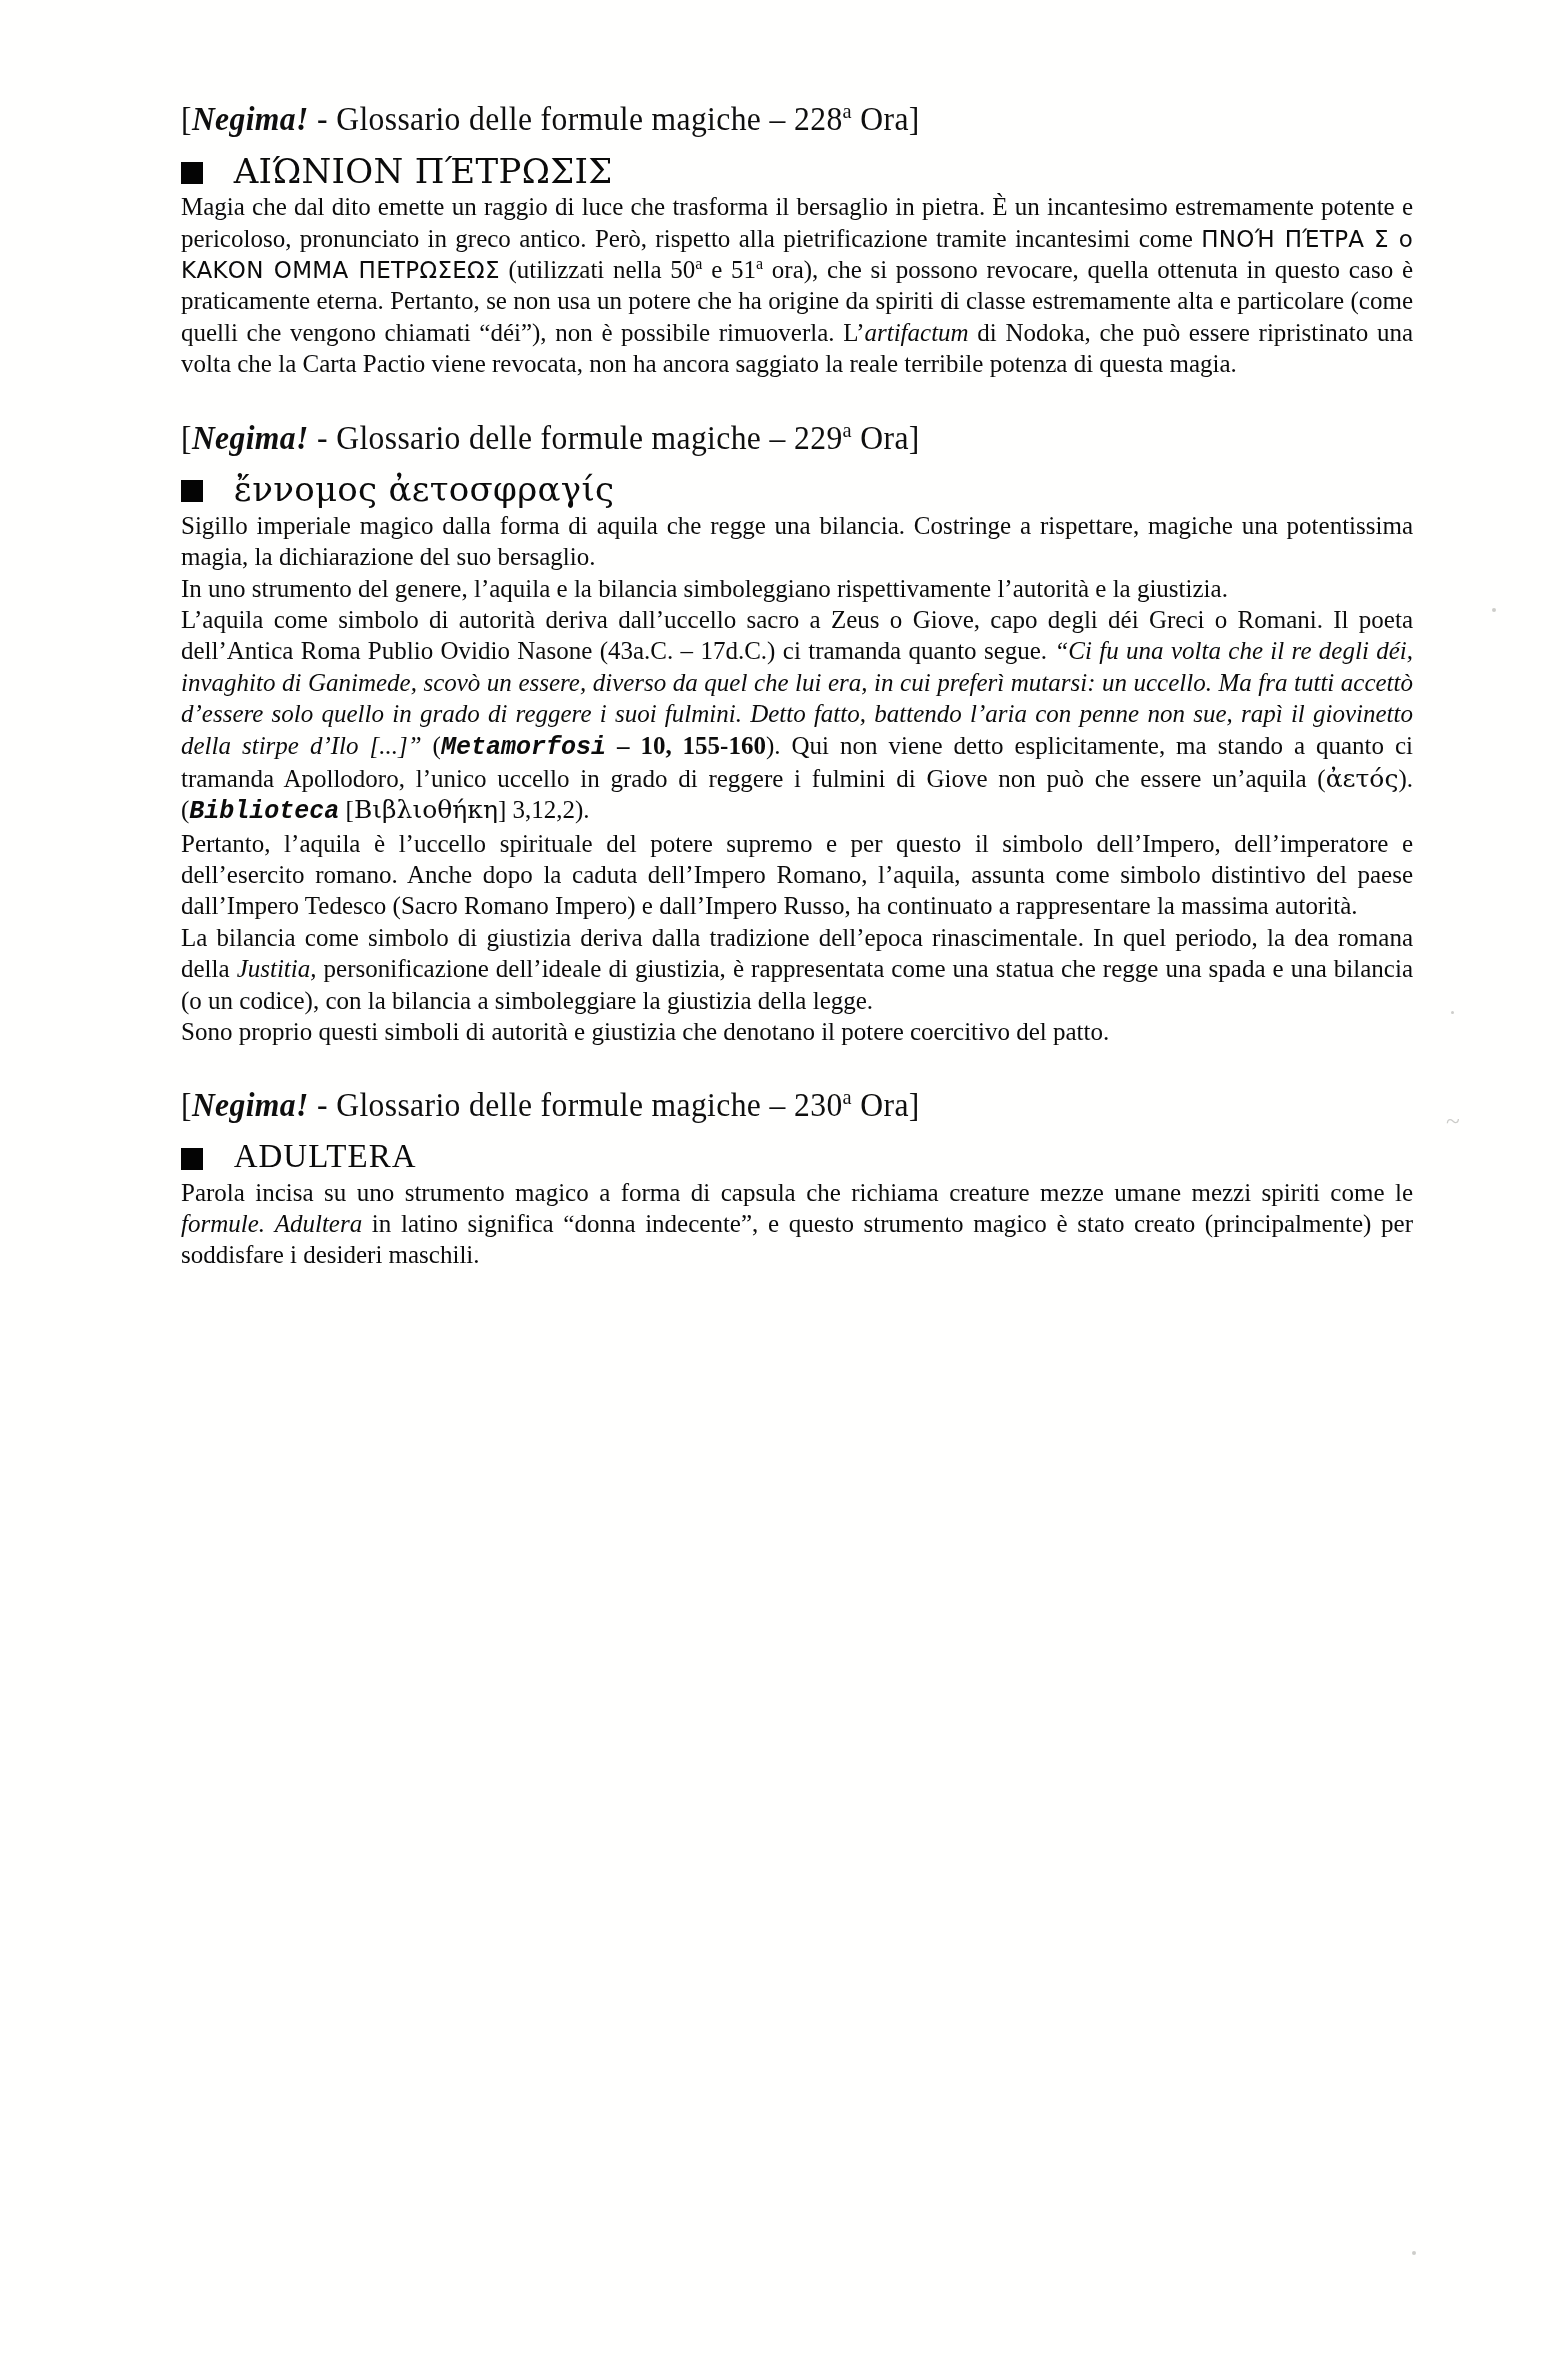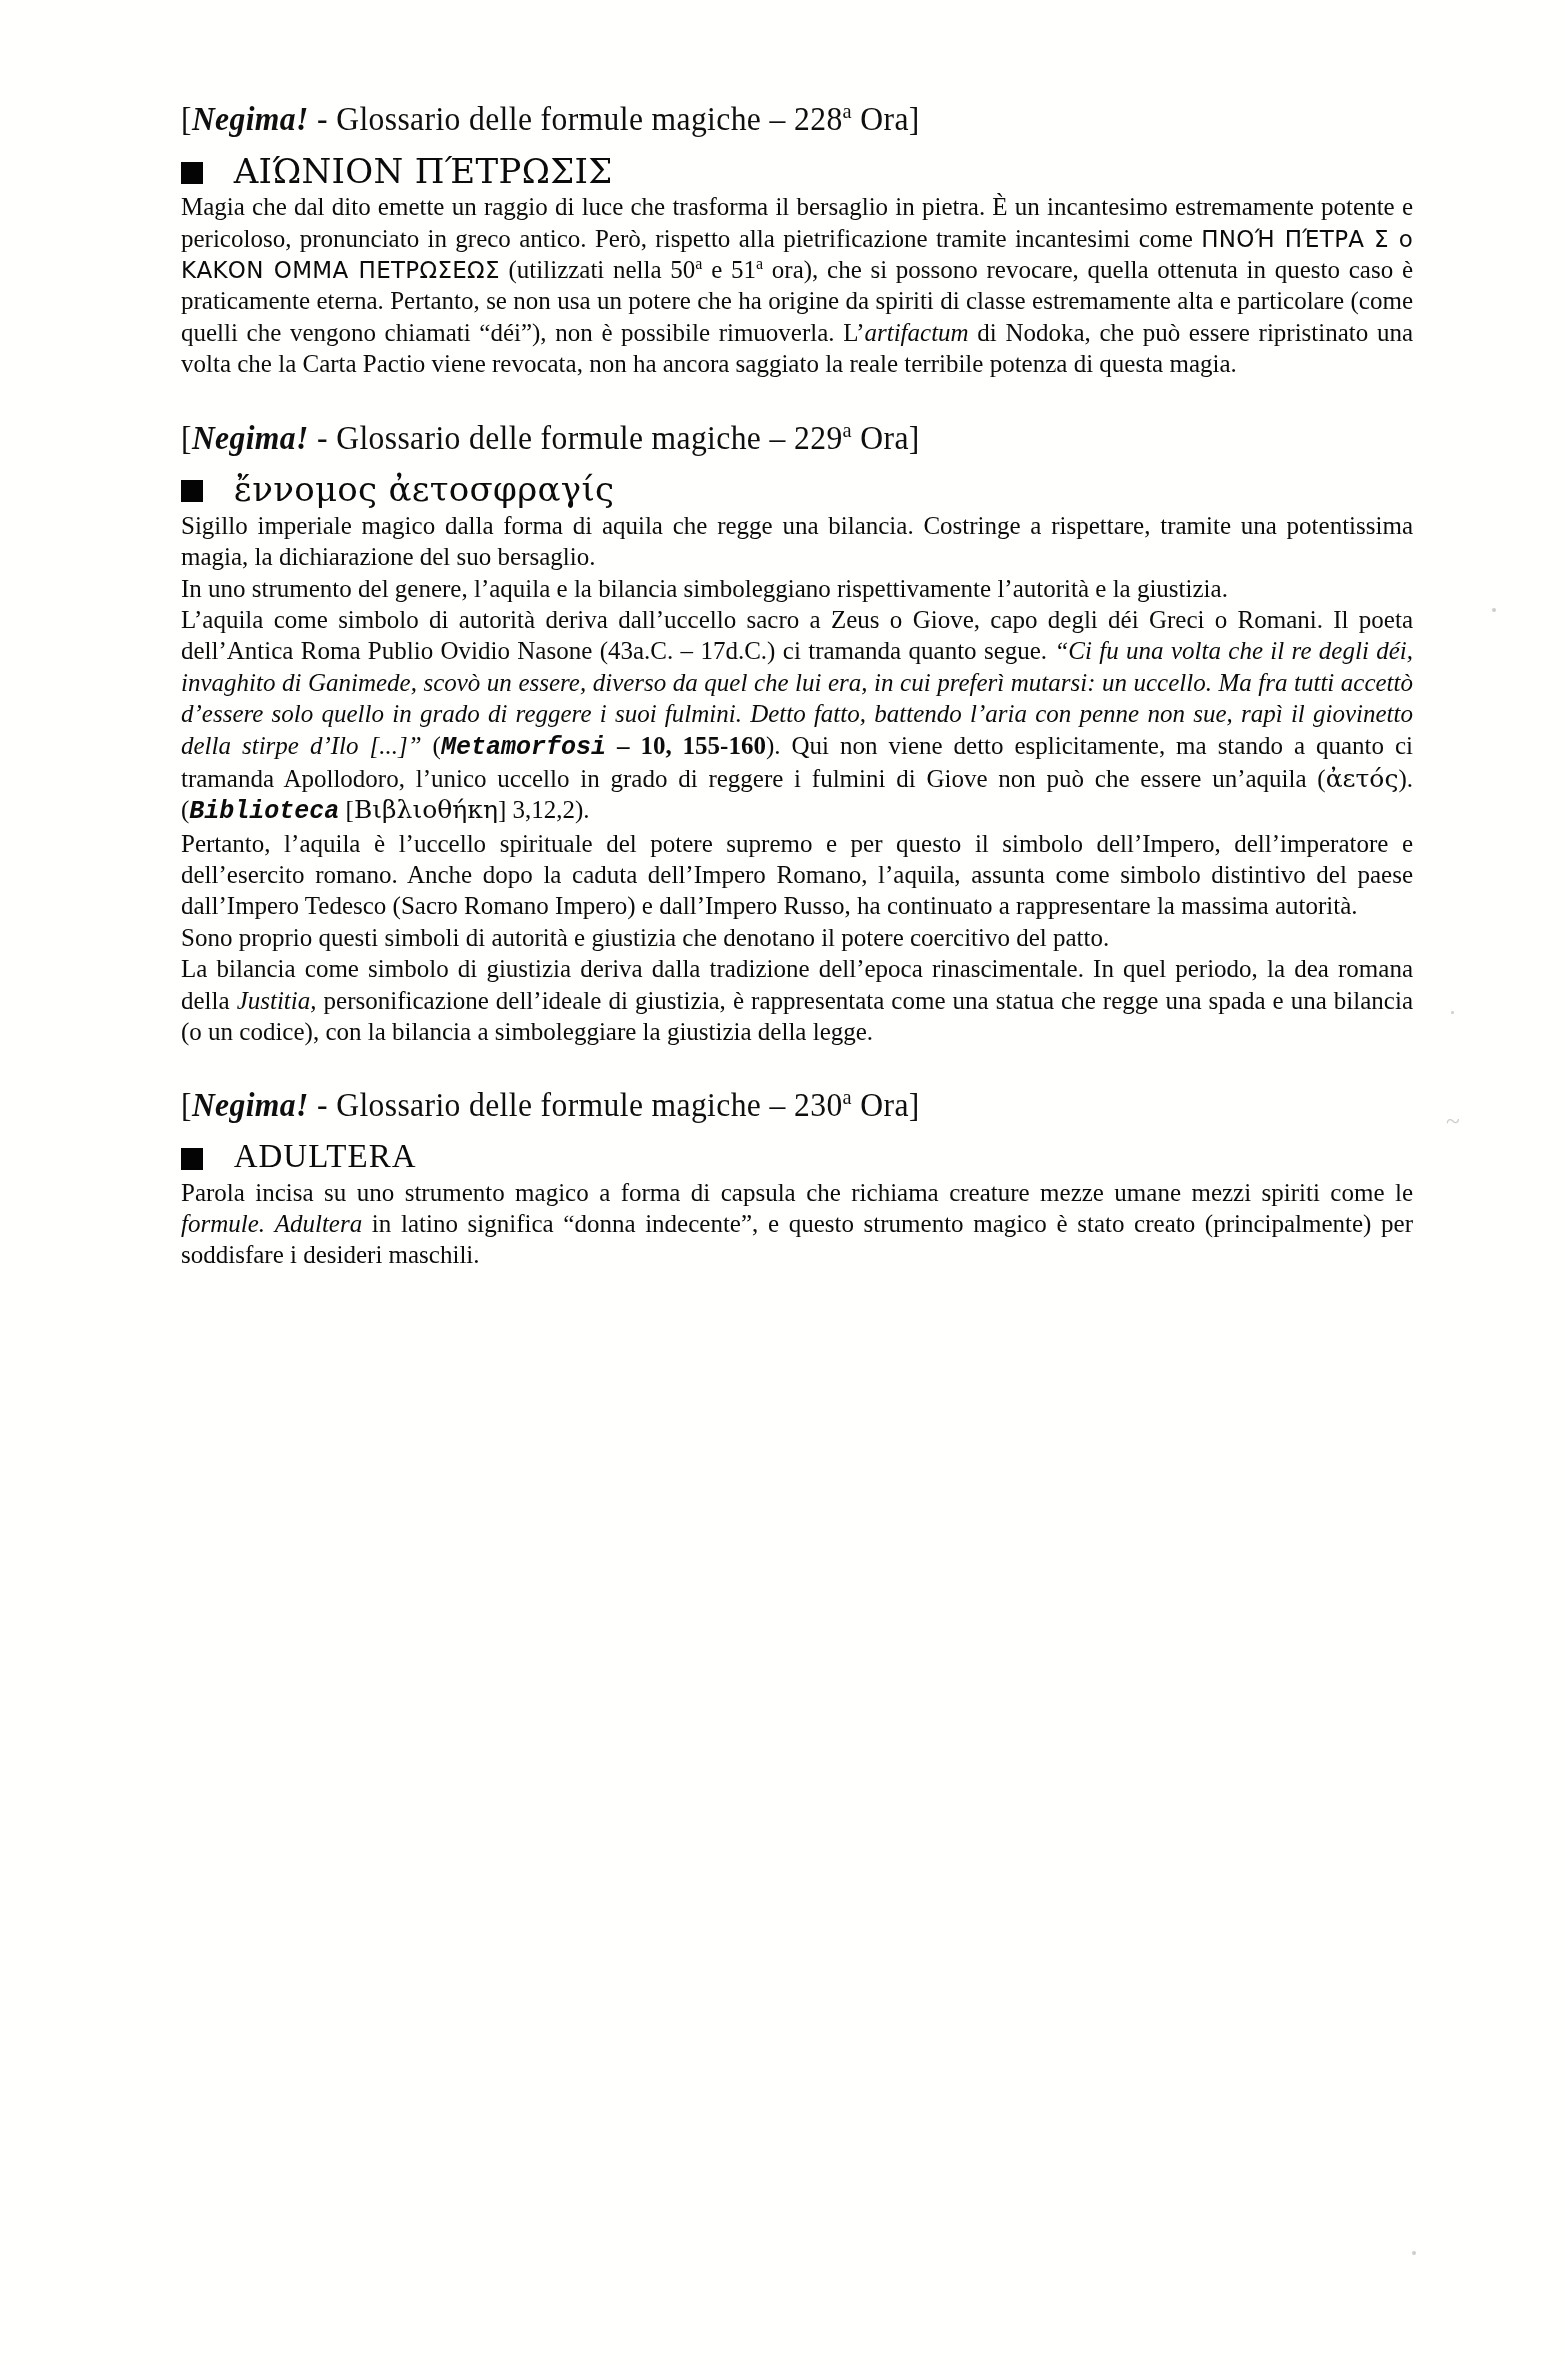--- a/index.html
+++ b/index.html
@@ -169,26 +169,26 @@
         <span>–</span>
         <span>229</span><span class="ord">a</span>
         <span>Ora]</span>
       </div>
 
       <div class="entry-title">
         <span class="bullet"></span>
         <span class="entry-name greek-lower">ἔννομος ἀετοσφραγίς</span>
       </div>
 
-      <p class="body-text">Sigillo imperiale magico dalla forma di aquila che regge una bilancia. Costringe a rispettare, tramite una potentissima magia, la dichiarazione del suo bersaglio.</p>
+      <p class="body-text">Sigillo imperiale magico dalla forma di aquila che regge una bilancia. Costringe a rispettare, magiche una potentissima magia, la dichiarazione del suo bersaglio.</p>
       <p class="body-text">In uno strumento del genere, l’aquila e la bilancia simboleggiano rispettivamente l’autorità e la giustizia.</p>
       <p class="body-text">L’aquila come simbolo di autorità deriva dall’uccello sacro a Zeus o Giove, capo degli déi Greci o Romani. Il poeta dell’Antica Roma Publio Ovidio Nasone (43a.C. – 17d.C.) ci tramanda quanto segue. <span class="it">“Ci fu una volta che il re degli déi, invaghito di Ganimede, scovò un essere, diverso da quel che lui era, in cui preferì mutarsi: un uccello. Ma fra tutti accettò d’essere solo quello in grado di reggere i suoi fulmini. Detto fatto, battendo l’aria con penne non sue, rapì il giovinetto della stirpe d’Ilo [...]”</span> (<span class="bi">Metamorfosi</span><span class="bd"> – </span><span class="bd">10, 155-160</span>). Qui non viene detto esplicitamente, ma stando a quanto ci tramanda Apollodoro, l’unico uccello in grado di reggere i fulmini di Giove non può che essere un’aquila (<span class="gk-serif">ἀετός</span>). (<span class="bi">Biblioteca</span> [<span class="gk-serif">Βιβλιοθήκη</span>] 3,12,2).</p>
       <p class="body-text">Pertanto, l’aquila è l’uccello spirituale del potere supremo e per questo il simbolo dell’Impero, dell’imperatore e dell’esercito romano. Anche dopo la caduta dell’Impero Romano, l’aquila, assunta come simbolo distintivo del paese dall’Impero Tedesco (Sacro Romano Impero) e dall’Impero Russo, ha continuato a rappresentare la massima autorità.</p>
+      <p class="body-text">La bilancia come simbolo di giustizia deriva dalla tradizione dell’epoca rinascimentale. In quel periodo, la dea romana della <span class="it">Justitia,</span> personificazione dell’ideale di giustizia, è rappresentata come una statua che regge una spada e una bilancia (o un codice), con la bilancia a simboleggiare la giustizia della legge.</p>
       <p class="body-text">Sono proprio questi simboli di autorità e giustizia che denotano il potere coercitivo del patto.</p>
-      <p class="body-text">La bilancia come simbolo di giustizia deriva dalla tradizione dell’epoca rinascimentale. In quel periodo, la dea romana della <span class="it">Justitia,</span> personificazione dell’ideale di giustizia, è rappresentata come una statua che regge una spada e una bilancia (o un codice), con la bilancia a simboleggiare la giustizia della legge.</p>
     </div>
 
     <div class="block-gap-lg"></div>
 
     <div>
       <div class="chapter-head">
         <span>[</span><span class="neg">Negima!</span>
         <span>-</span>
         <span>Glossario delle formule magiche</span>
         <span>–</span>

